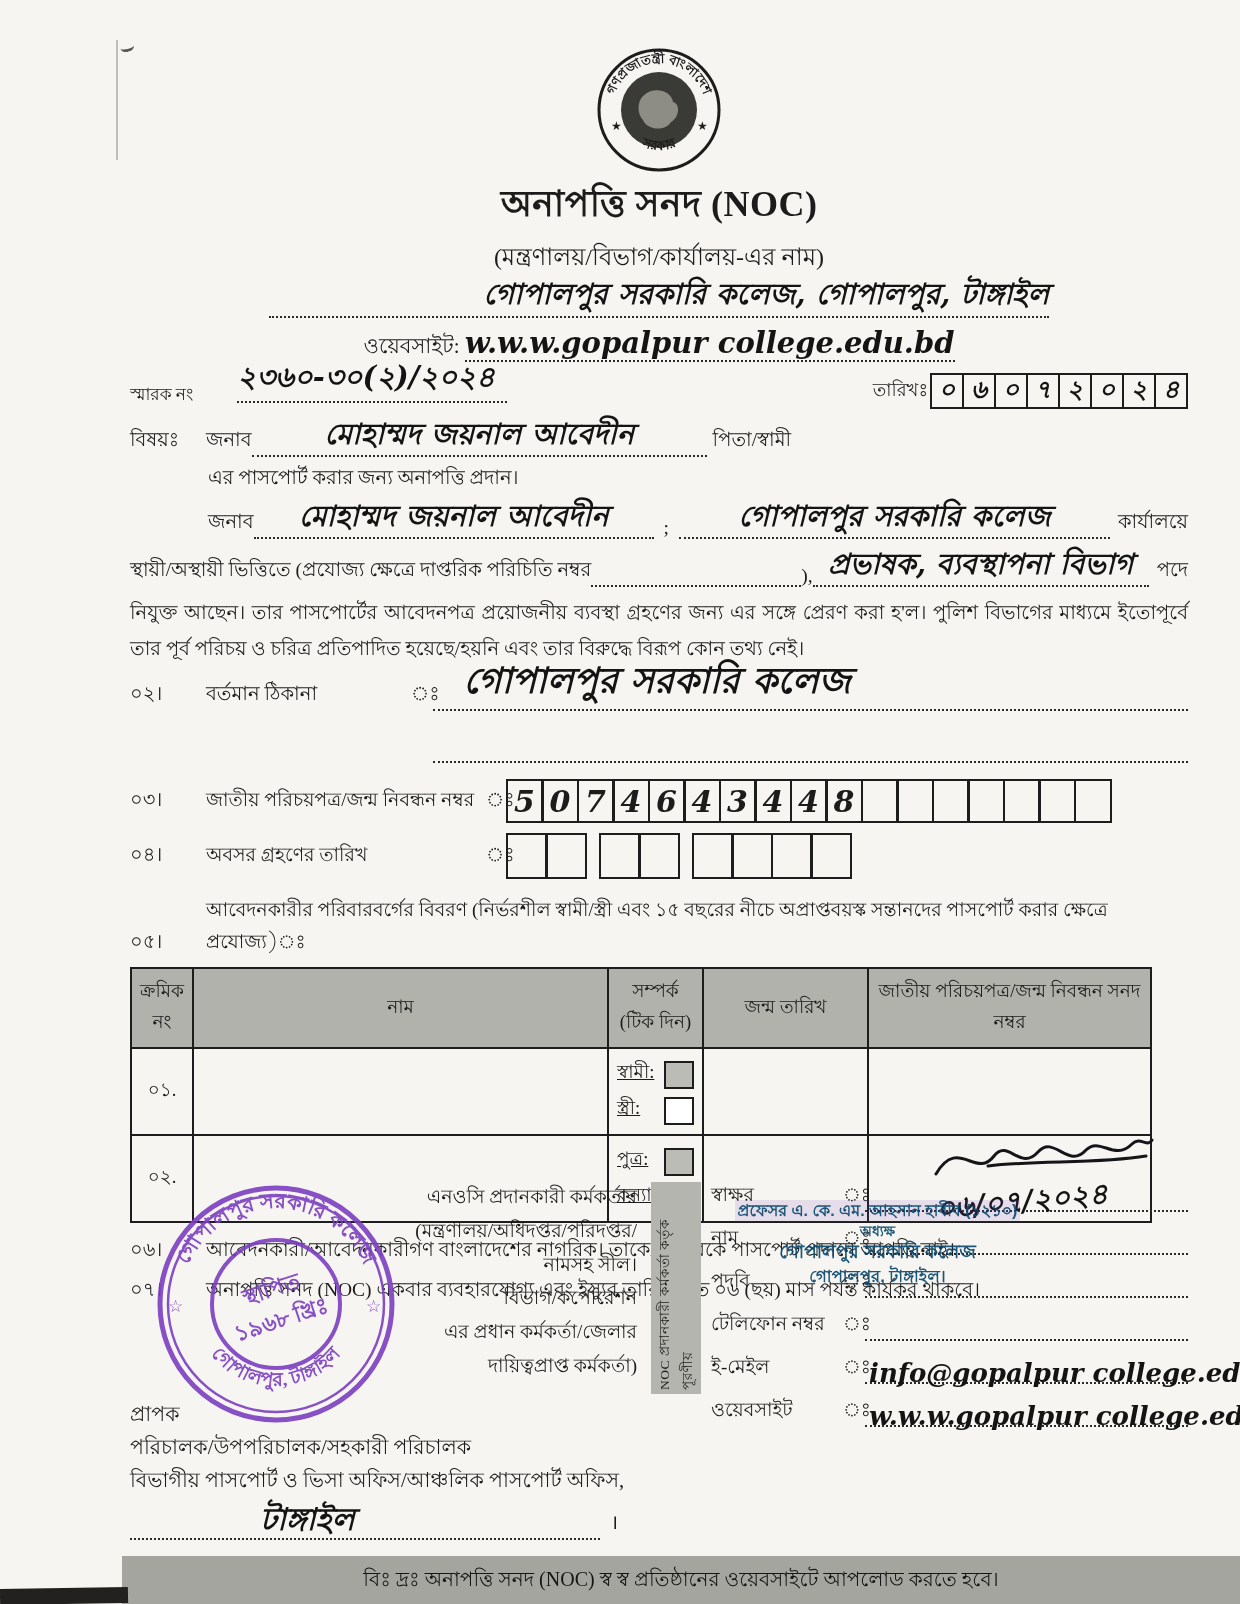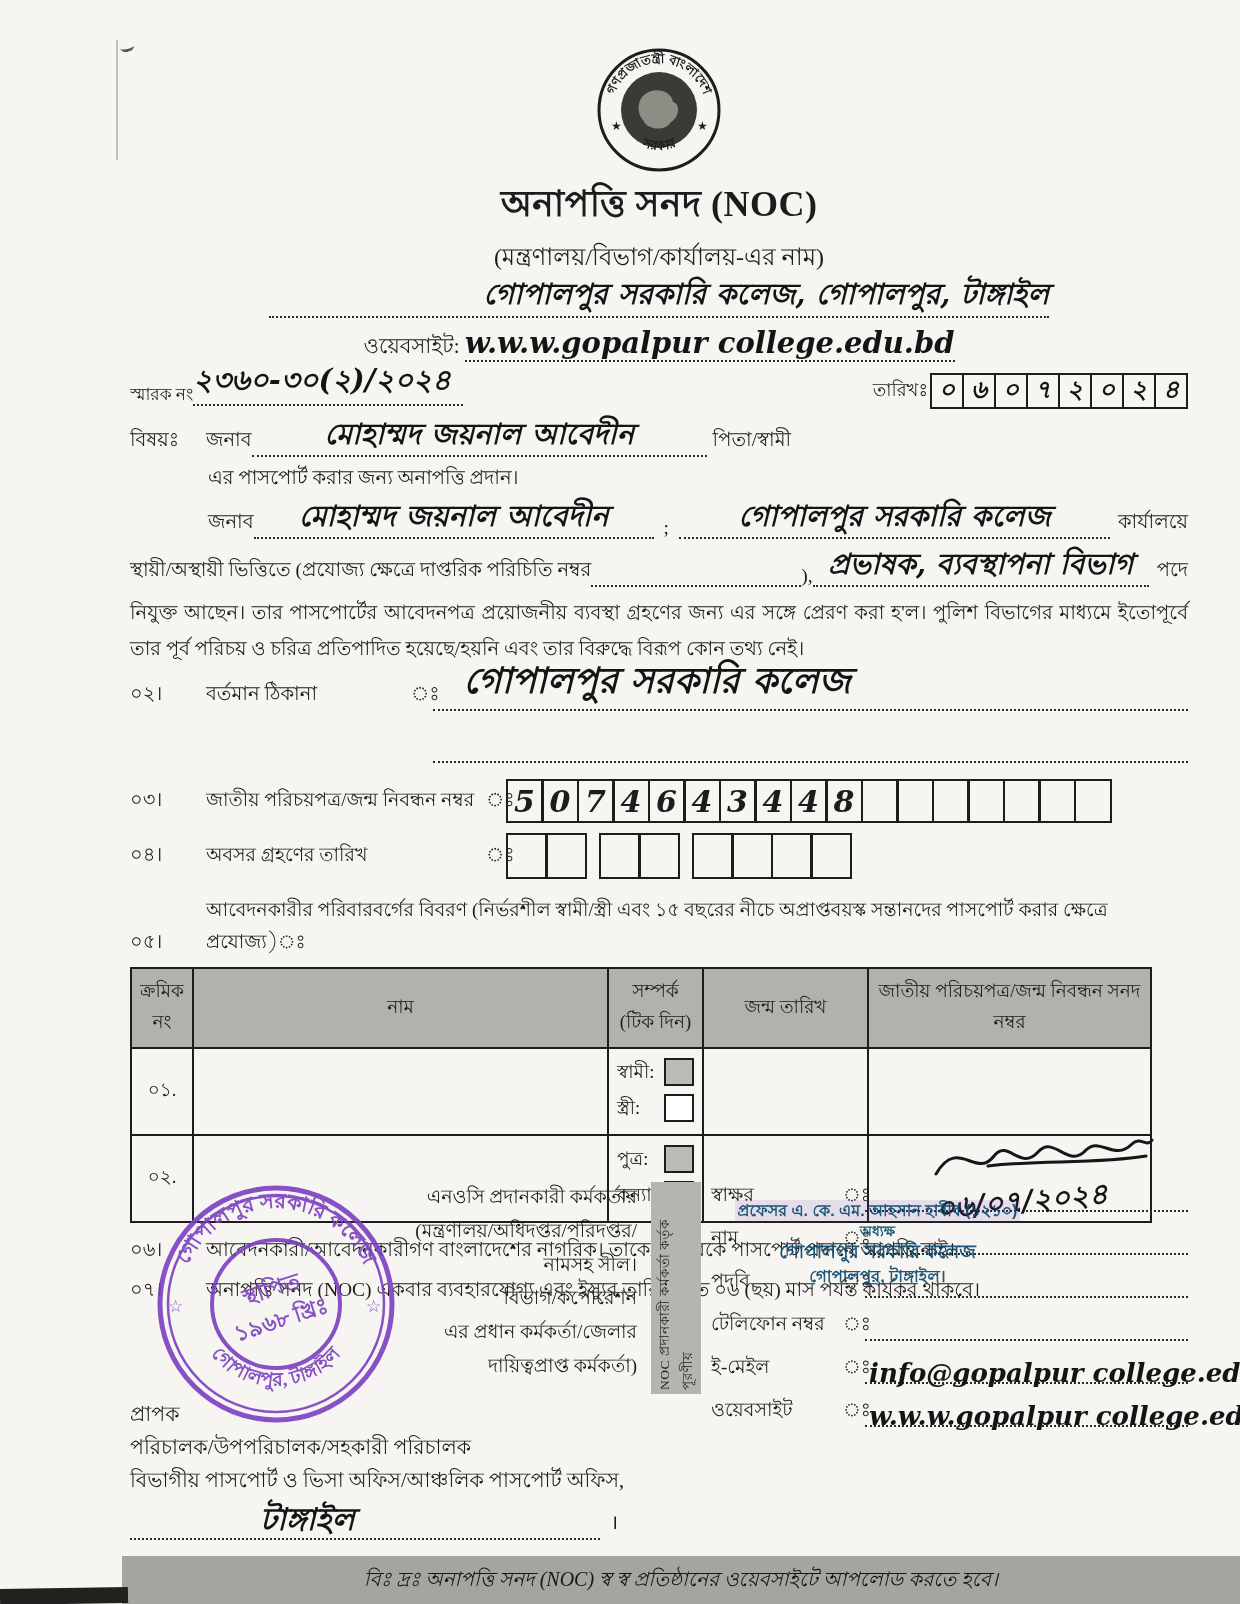--- a/index.html
+++ b/index.html
@@ -26,21 +26,21 @@
   .subtitle { font-size: 24px; margin-top: 2px; }
   .orgline { position:relative; margin: 10px auto 0 auto; width: 780px; border-bottom: 2.5px dotted #2a2a2a; height: 30px; }
   .orgline .hw { position:absolute; left:0; right:0; bottom:-4px;text-align:right; }
   .webline { margin-top: 8px; font-size: 21px; }
   .hw { font-family: "DejaVu Serif", serif; font-style: italic; font-weight: bold; color:#141414; white-space: nowrap; }
   .hw-lg { font-size: 29px; }
   .dotted { border-bottom: 2.5px dotted #2a2a2a; }
 
   
   .memo-row { display:flex; justify-content:space-between; align-items:flex-end; margin-top: 8px; }
-  .memo-left { display:flex; align-items:center; font-size: 17px; }
+  .memo-left { display:flex; align-items:flex-start; font-size: 17px; gap: 44px; }
   .memo-dots { position:relative; width: 270px; height: 22px; border-bottom:2px dotted #2a2a2a; }
   .memo-dots .hw { position:absolute; left:0; bottom:-2px; }
   .date-right { display:flex; align-items:center; font-size: 18px; }
   .dbox { width: 34px; height: 36px; border: 2px solid #1d1d1d; margin-left: -2px; display:flex; align-items:center; justify-content:center; }
   .dbox span { font-size: 25px; }
 
   
   .line { display:flex; align-items:flex-end; font-size: 19.5px; }
   .fill { flex: 1; position: relative; border-bottom: 2.5px dotted #2a2a2a; height: 26px; }
   .fill .hw { position:absolute; left: 6%; bottom: -5px; }
@@ -57,21 +57,21 @@
   .nbox span { font-size: 30px; font-weight: bold; font-family: "DejaVu Serif", serif; font-style: italic; }
   .boxgroup { display:flex; margin-right: 14px; }
   .rbox { width: 42px; height: 46px; border: 2.5px solid #1d1d1d; margin-left: -2.5px; }
 
   
   .famtable { width: 1022px; border-collapse: collapse; margin-top: 8px; }
   .famtable th, .famtable td { border: 2px solid #1d1d1d; font-size: 18.5px; font-weight: normal; }
   .famtable th { background: #b2b2ad; padding: 8px 4px; }
   .famtable td { padding: 4px 6px; }
   .col-sl { width: 62px; } .col-name { width: 415px; } .col-rel { width: 95px; } .col-dob { width: 165px; }
-  .relcell { display:flex; align-items:flex-start; justify-content:space-between; margin: 5px 2px; }
+  .relcell { display:flex; align-items:flex-end; justify-content:space-between; margin: 5px 2px; text-decoration: underline; }
   .relcell .cb { width: 30px; height: 28px; border: 2px solid #1d1d1d; background:#fff; }
   .relcell .cb.shaded { background:#bcbcb7; }
   .slcell { text-align:center; font-size: 19px; }
   .rowh { height: 86px; }
 
   
   .sign-area { position:absolute; left:130px; right:52px; top:1172px; height: 232px; }
   .sign-flex { display:flex; }
   .sign-left { width: 245px; margin-left: 262px; text-align:right; font-size: 19px; line-height: 1.78; padding-top: 8px; }
   .vbar { margin: 10px 10px 0 14px; background:#b5b5b0; writing-mode: vertical-rl; transform: rotate(180deg); font-size: 13.5px; padding: 4px 2px; height: 212px; color:#222; letter-spacing: .5px; }
@@ -93,21 +93,21 @@
   .round-stamp { position:absolute; left: 150px; top: 1178px; opacity:.9; }
 
   
   .recipient { position:absolute; left:130px; top: 1398px; font-size: 20.5px; line-height: 1.6; }
   .dest-line { position:relative; width: 470px; border-bottom: 2.5px dotted #2a2a2a; height: 38px; margin-top: 6px; }
   .dest-line .hw { position:absolute; left: 130px; bottom: -6px; font-size: 31px; }
   .dest-line .endmark { position:absolute; right: -18px; bottom: 0; font-size: 20px; }
 
   
   .footer-bar { position:absolute; left: 122px; right: 0; top: 1556px; height: 48px; background:#a5a5a0; display:flex; align-items:center; justify-content:center; }
-  .footer-bar .ftxt { font-size: 20px; color:#161616;font-style:italic; }
+  .footer-bar .ftxt { font-size: 20px; color:#161616; }
 </style>
 </head>
 <body>
 
 <div class="canvas">
   <div class="edge-left"></div>
   <div class="corner-mark"></div>
 
   <div class="content">
 

